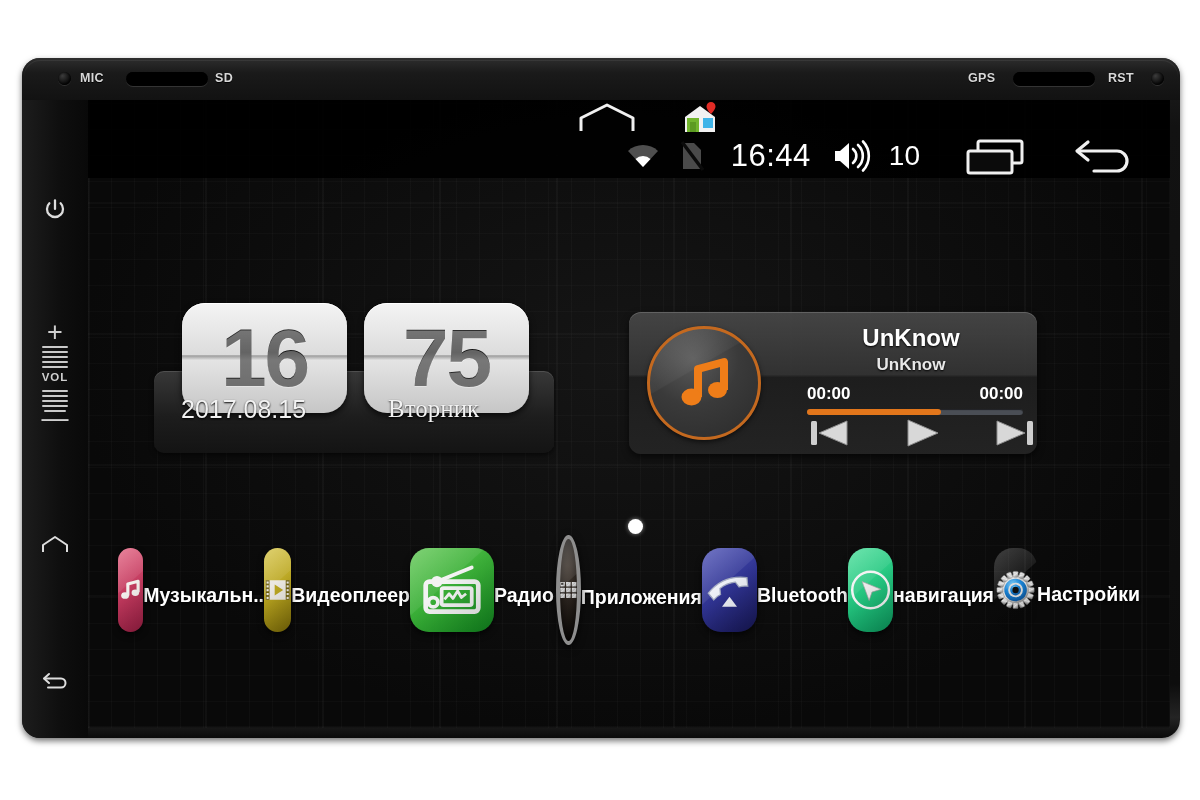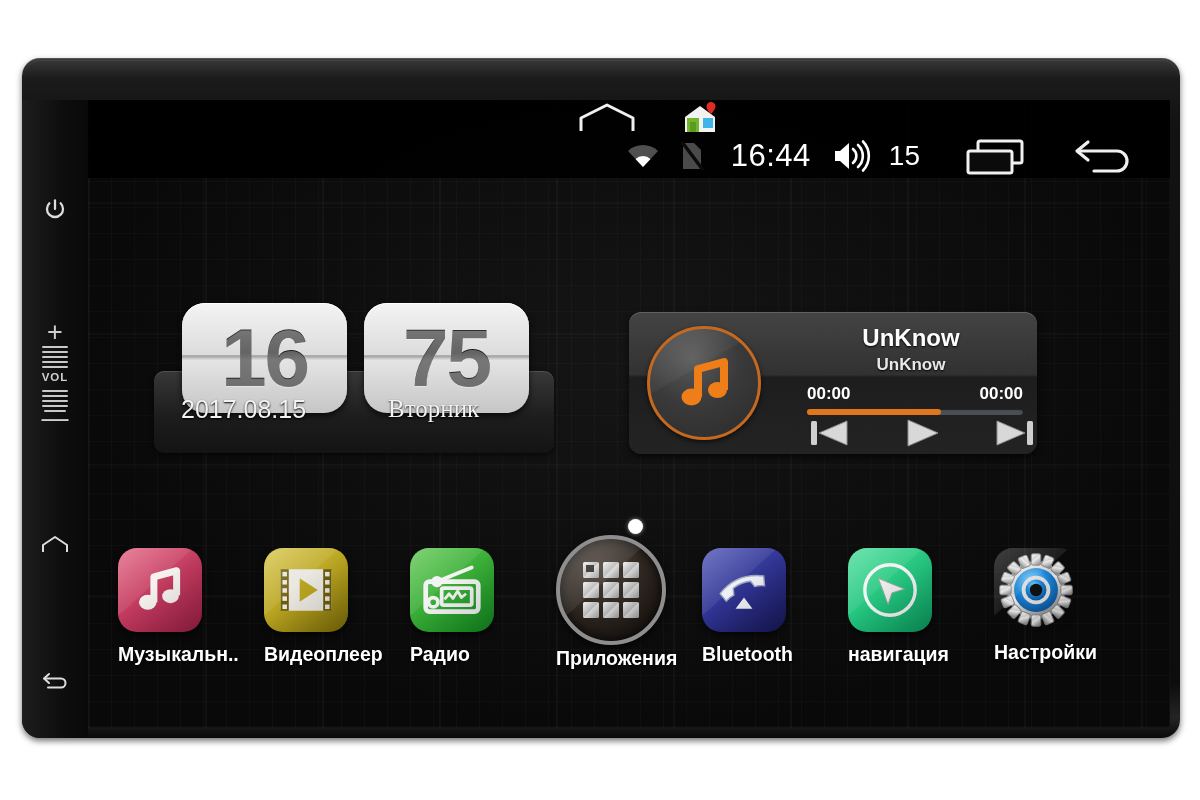--- a/index.html
+++ b/index.html
@@ -171,21 +171,21 @@
     position: absolute; left: 540px; top: 419px; width: 15px; height: 15px;
     border-radius: 50%; background: #fff; box-shadow: 0 0 4px rgba(255,255,255,.5);
   }
 
   
   #dock {
     position: absolute; left: 0; right: 0; top: 448px; height: 150px;
     display: flex; align-items: flex-start; justify-content: center; gap: 0;
     padding: 0 18px;
   }
-  .app { width: 146px; display: flex; flex-direction: column; }
+  .app { width: 146px; display: flex; flex-direction: row; align-items: center; }
   .app-icon {
     width: 84px; height: 84px; border-radius: 19px;
     display: flex; align-items: center; justify-content: center;
     position: relative; overflow: hidden;
     box-shadow: 0 3px 6px rgba(0,0,0,.65);
   }
   .app-icon::before {
     content:""; position: absolute; left:0; top:0; width:100%; height:100%;
     background: linear-gradient(138deg, rgba(255,255,255,.22) 0%, rgba(255,255,255,.08) 42%, rgba(0,0,0,.0) 43%, rgba(0,0,0,.18) 100%);
     pointer-events: none;
@@ -194,20 +194,30 @@
   .app-label {
     margin-top: 11px; color: #fff; font-size: 19.5px; font-weight: bold;
     text-shadow: 0 1px 3px #000; white-space: nowrap;
   }
 </style>
 </head>
 <body>
 
 <div id="device">
 
+  <div class="bezel-top">
+    <div class="bezel-dot" style="left:36px"></div>
+    <span class="bezel-label" style="left:58px">MIC</span>
+    <div class="bezel-slot" style="left:104px; width:82px"></div>
+    <span class="bezel-label" style="left:193px">SD</span>
+    <span class="bezel-label" style="left:946px">GPS</span>
+    <div class="bezel-slot" style="left:991px; width:82px"></div>
+    <span class="bezel-label" style="left:1086px">RST</span>
+    <div class="bezel-dot" style="left:1129px"></div>
+  </div>
 
   <div class="bezel-left">
 
     <div class="hw-btn" style="top:92px; height:36px">
       <svg width="26" height="26" viewBox="0 0 24 24">
         <path d="M12 3.2 L12 11" stroke="#ddd" stroke-width="2.1" fill="none" stroke-linecap="round"></path>
         <path d="M6.8 5.8 A7.4 7.4 0 1 0 17.2 5.8" stroke="#ddd" stroke-width="2.1" fill="none" stroke-linecap="round"></path>
       </svg>
     </div>
 
@@ -279,21 +289,21 @@
         </span>
         <span class="sb-time">16:44</span>
         <span class="sb-icon" style="margin-left:-6px">
           <svg width="42" height="34" viewBox="0 0 42 34">
             <path d="M4 12 h5 l9 -8 v26 l-9 -8 h-5 z" fill="#fff"></path>
             <path d="M22 10 a9 9 0 0 1 0 14" stroke="#fff" stroke-width="2.6" fill="none" stroke-linecap="round"></path>
             <path d="M27 6 a15 15 0 0 1 0 22" stroke="#fff" stroke-width="2.6" fill="none" stroke-linecap="round"></path>
             <path d="M32 2.5 a21 21 0 0 1 0 29" stroke="#fff" stroke-width="2.6" fill="none" stroke-linecap="round"></path>
           </svg>
         </span>
-        <span class="sb-vol-num" style="margin-left:-10px">15</span>
+        <span class="sb-vol-num" style="margin-left:-10px">10</span>
         <span class="sb-icon" style="margin-left:18px">
           <svg width="62" height="40" viewBox="0 0 62 40">
             <rect x="14" y="5" width="44" height="22" rx="2" fill="none" stroke="#f0f0f0" stroke-width="3"></rect>
             <rect x="4" y="15" width="44" height="22" rx="2" fill="#0b0b0b" stroke="#f0f0f0" stroke-width="3"></rect>
           </svg>
         </span>
         <span class="sb-icon" style="margin-left:20px">
           <svg width="66" height="40" viewBox="0 0 66 40">
             <path d="M16 6 L5 15 L16 24" stroke="#f0f0f0" stroke-width="3.2" fill="none" stroke-linejoin="round" stroke-linecap="round"></path>
             <path d="M6 15 L45 15 A10 10 0 0 1 45 35 L22 35" stroke="#f0f0f0" stroke-width="3.2" fill="none" stroke-linecap="round"></path>

